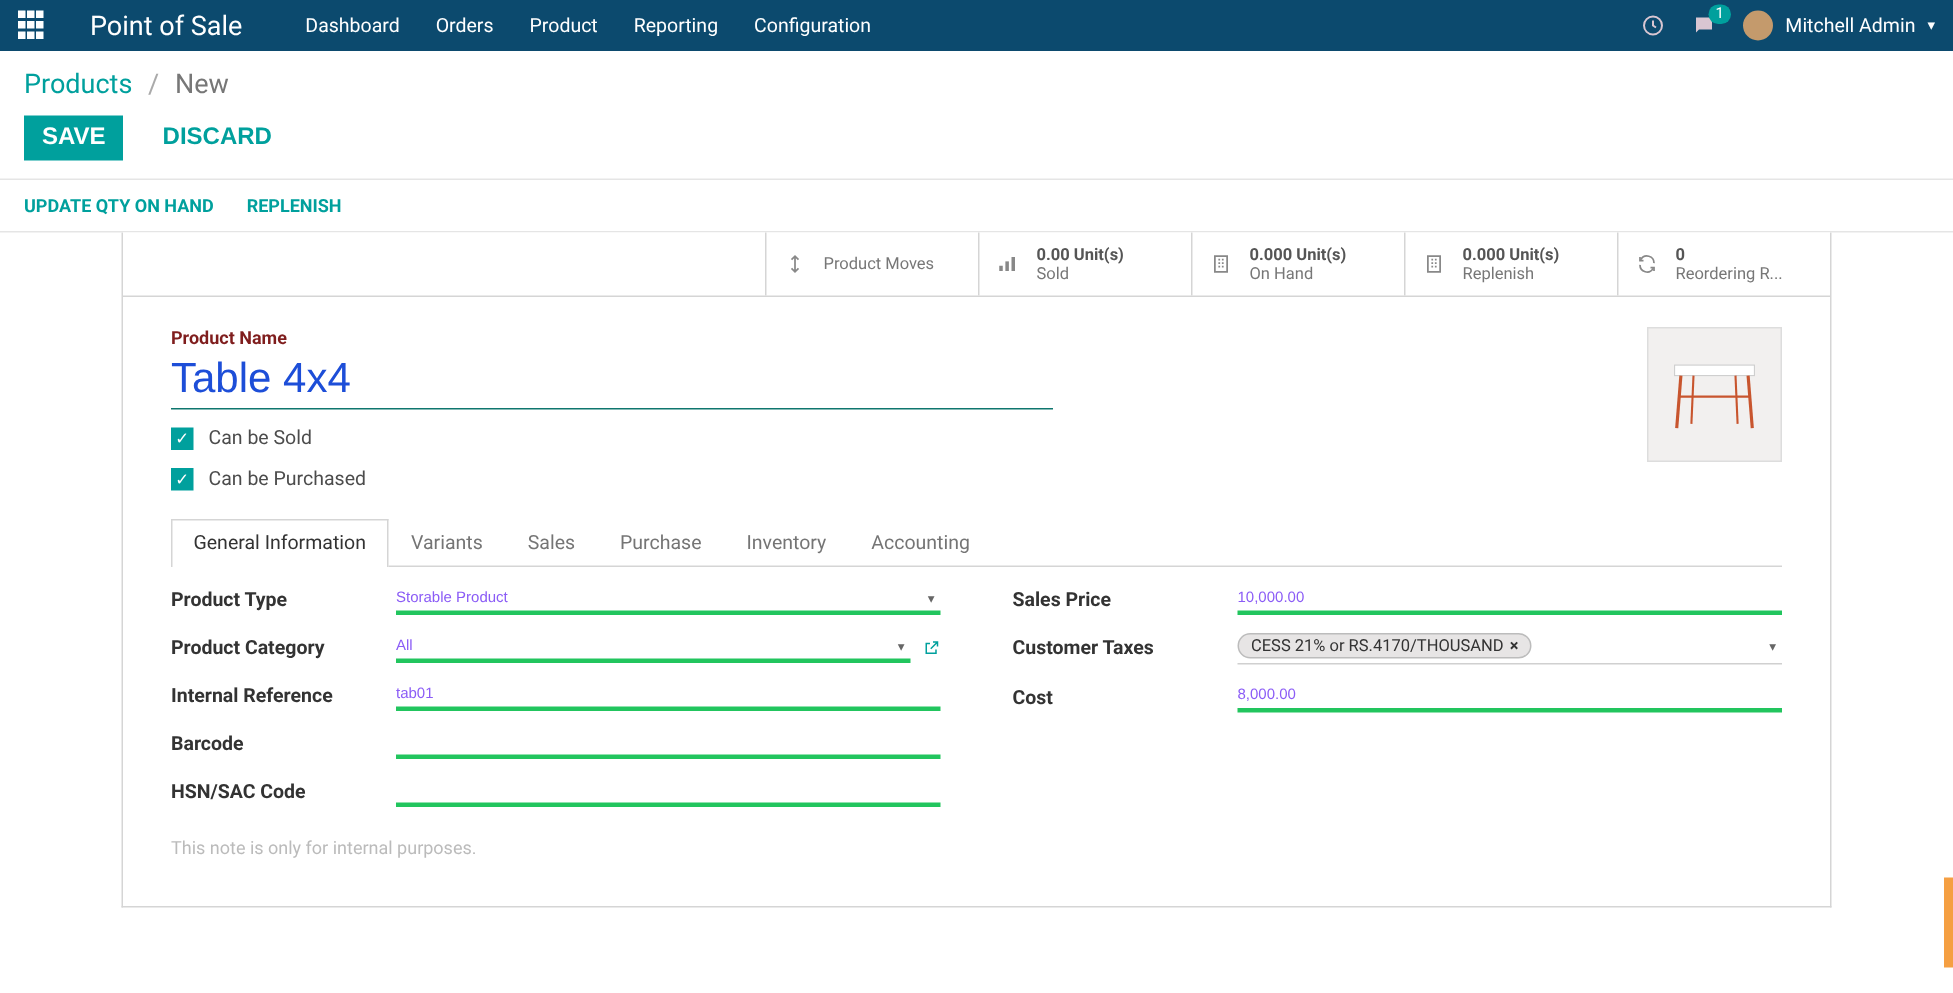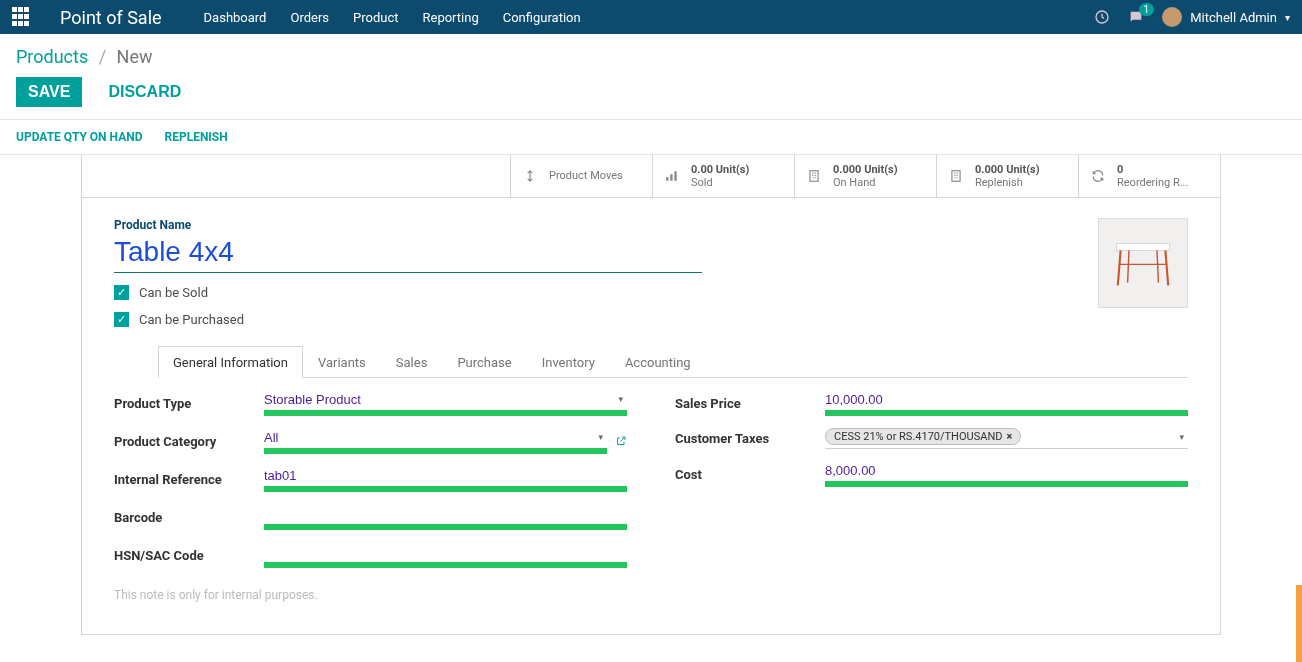--- a/index.html
+++ b/index.html
@@ -45,37 +45,37 @@
   .statrow .spacer { flex:1; }
   .statbtn { border-left:1px solid #d5d5d5; width:142px; height:42px; display:flex; align-items:center; gap:10px; padding:0 10px; cursor:pointer; color:#4c4c4c; }
   .statbtn .ic { width:18px; color:#888; display:flex; justify-content:center; }
   .statbtn .txt { font-size:11px; line-height:1.2; color:#777; }
   .statbtn .txt .val { font-weight:700; color:#555; }
   .statbtn.active .txt { color:#00a09d; font-weight:700; font-size:12px; }
   
   
   .formbody { padding: 20px 32px 32px 32px; position:relative; }
   .image-box { position:absolute; right:32px; top:20px; width:90px; height:90px; border:1px solid #ddd; background:#f2f0ef; display:flex; align-items:center; justify-content:center; }
-  .label { font-size:12px; font-weight:700; color:#0c4a6e; }
+  .label { font-size:12px; font-weight:700; color:#7f1d1d; }
   .name-input { font-size:28px; font-weight:400; color:#1d4ed8; border:none; border-bottom:1px solid #0f766e; padding:2px 0 4px 0; outline:none; width:588px; background:transparent; display:block; margin-top:2px;}
   .checkrow { display:flex; align-items:center; gap:10px; margin-top:12px; font-size:13px; }
   .chk { width:15px; height:15px; background:#00a09d; display:inline-flex; align-items:center; justify-content:center; color:#fff; font-size:11px; cursor:pointer; }
   
   
-  .tabs { display:flex; border-bottom:1px solid #d5d5d5; margin-top:18px;margin-left:44px; }
+  .tabs { display:flex; border-bottom:1px solid #d5d5d5; margin-top:18px; }
   .tab { padding:8px 14px; font-size:13px; color:#757575; cursor:pointer; border:1px solid transparent; border-bottom:none; position:relative; top:1px; }
   .tab.active { color:#333; border-color:#d5d5d5; background:#fff; }
   
   
   .grid { display:flex; gap:48px; margin-top:12px; }
   .col { flex:1; }
   .field { display:flex; align-items:center; margin-bottom:12px; }
   .field .flabel { width:150px; font-size:13px; font-weight:700; color:#333; }
   .field .fval { flex:1; }
-  .txtinput { width:100%; border:none; border-bottom:6px solid #22c55e; padding:2px 0 3px 0; font-size:13px; color:#4c1d95; outline:none; background:transparent; }
+  .txtinput { width:100%; border:none; border-bottom:3px solid #22c55e; padding:2px 0 3px 0; font-size:10px; color:#8b5cf6; outline:none; background:transparent; }
   .sel { position:relative; display:block;}
   .sel .caret2 { position:absolute; right:4px; top:4px; font-size:9px; color:#666; pointer-events:none;}
   .extlink { color:#00a09d; margin-left:8px; font-size:12px; cursor:pointer; }
   .catwrap { display:flex; align-items:center; }
   .catwrap .sel { flex:1; }
   
   .tag { display:inline-flex; align-items:center; gap:4px; background:#e7e5e5; border:1px solid #bcbcbc; border-radius:10px; padding:1px 8px; font-size:11px; color:#333; }
   .tag .x { cursor:pointer; font-weight:700; }
   .tagrow { border-bottom:1px solid #d0d0d0; padding-bottom:3px; display:flex; align-items:center; position:relative;}
   .tagrow .caret2 { position:absolute; right:4px; top:4px; font-size:9px; color:#666; }

